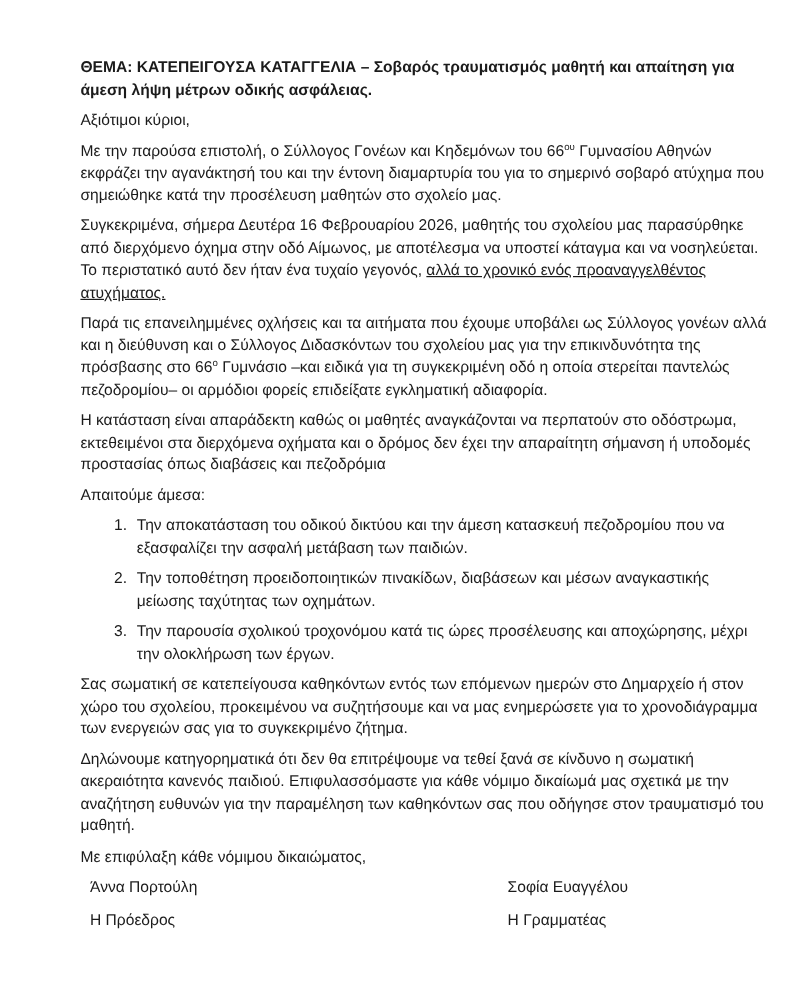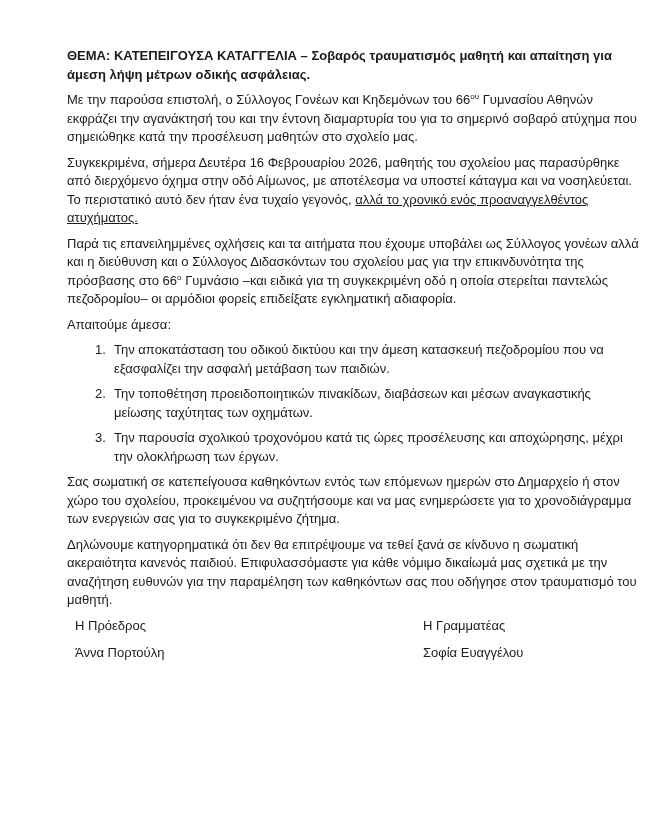--- a/index.html
+++ b/index.html
@@ -60,27 +60,29 @@
     flex: none;
   }
 </style>
 </head>
 <body>
 
 <div class="page">
 
   <p class="para subject">ΘΕΜΑ: ΚΑΤΕΠΕΙΓΟΥΣΑ ΚΑΤΑΓΓΕΛΙΑ – Σοβαρός τραυματισμός μαθητή και απαίτηση για άμεση λήψη μέτρων οδικής ασφάλειας.</p>
 
+  <p class="para">Αξιότιμοι κύριοι,</p>
 
   <p class="para"><span>Με την παρούσα επιστολή, ο Σύλλογος Γονέων και Κηδεμόνων του 66</span><sup class="ord">ου</sup><span> Γυμνασίου Αθηνών εκφράζει την αγανάκτησή του και την έντονη διαμαρτυρία του για το σημερινό σοβαρό ατύχημα που σημειώθηκε κατά την προσέλευση μαθητών στο σχολείο μας.</span></p>
 
   <p class="para"><span>Συγκεκριμένα, σήμερα Δευτέρα 16 Φεβρουαρίου 2026, μαθητής του σχολείου μας παρασύρθηκε από διερχόμενο όχημα στην οδό Αίμωνος, με αποτέλεσμα να υποστεί κάταγμα και να νοσηλεύεται. Το περιστατικό αυτό δεν ήταν ένα τυχαίο γεγονός, </span><span class="u">αλλά το χρονικό ενός προαναγγελθέντος ατυχήματος.</span></p>
 
   <p class="para"><span>Παρά τις επανειλημμένες οχλήσεις και τα αιτήματα που έχουμε υποβάλει ως Σύλλογος γονέων αλλά και η διεύθυνση και ο Σύλλογος Διδασκόντων του σχολείου μας για την επικινδυνότητα της πρόσβασης στο 66</span><sup class="ord">ο</sup><span> Γυμνάσιο –και ειδικά για τη συγκεκριμένη οδό η οποία στερείται παντελώς πεζοδρομίου– οι αρμόδιοι φορείς επιδείξατε </span><span class="b">εγκληματική αδιαφορία.</span></p>
 
+  <p class="para">Η κατάσταση είναι απαράδεκτη καθώς οι μαθητές αναγκάζονται να περπατούν στο οδόστρωμα, εκτεθειμένοι στα διερχόμενα οχήματα και ο δρόμος δεν έχει την απαραίτητη σήμανση ή υποδομές προστασίας όπως διαβάσεις και πεζοδρόμια</p>
 
   <p class="para b">Απαιτούμε άμεσα:</p>
 
   <div class="demand">
     <span class="num">1.</span>
     <span class="demand-body"><span class="b">Την αποκατάσταση του οδικού δικτύου</span><span> και την άμεση κατασκευή πεζοδρομίου που να εξασφαλίζει την ασφαλή μετάβαση των παιδιών.</span></span>
   </div>
 
   <div class="demand">
     <span class="num">2.</span>
@@ -89,25 +91,26 @@
 
   <div class="demand">
     <span class="num">3.</span>
     <span class="demand-body"><span class="b">Την παρουσία σχολικού τροχονόμου</span><span> κατά τις ώρες προσέλευσης και αποχώρησης, μέχρι την ολοκλήρωση των έργων.</span></span>
   </div>
 
   <p class="para"><span>Σας σωματική σε </span><span class="b">κατεπείγουσα καθηκόντων</span><span> εντός των επόμενων ημερών στο Δημαρχείο ή στον χώρο του σχολείου, προκειμένου να συζητήσουμε και να μας ενημερώσετε για το χρονοδιάγραμμα των ενεργειών σας για το συγκεκριμένο ζήτημα.</span></p>
 
   <p class="para">Δηλώνουμε κατηγορηματικά ότι δεν θα επιτρέψουμε να τεθεί ξανά σε κίνδυνο η σωματική ακεραιότητα κανενός παιδιού. Επιφυλασσόμαστε για κάθε νόμιμο δικαίωμά μας σχετικά με την αναζήτηση ευθυνών για την παραμέληση των καθηκόντων σας που οδήγησε στον τραυματισμό του μαθητή.</p>
 
+  <p class="para">Με επιφύλαξη κάθε νόμιμου δικαιώματος,</p>
 
+
+  <div class="sig-row">
+    <span class="sig-left">Άννα Πορτούλη</span>
+    <span class="sig-right">Σοφία Ευαγγέλου</span>
+  </div>
 
   <div class="sig-row">
     <span class="sig-left">Η Πρόεδρος</span>
     <span class="sig-right">Η Γραμματέας</span>
   </div>
 
-  <div class="sig-row">
-    <span class="sig-left">Άννα Πορτούλη</span>
-    <span class="sig-right">Σοφία Ευαγγέλου</span>
-  </div>
-
 </div>
 
 </body></html>

